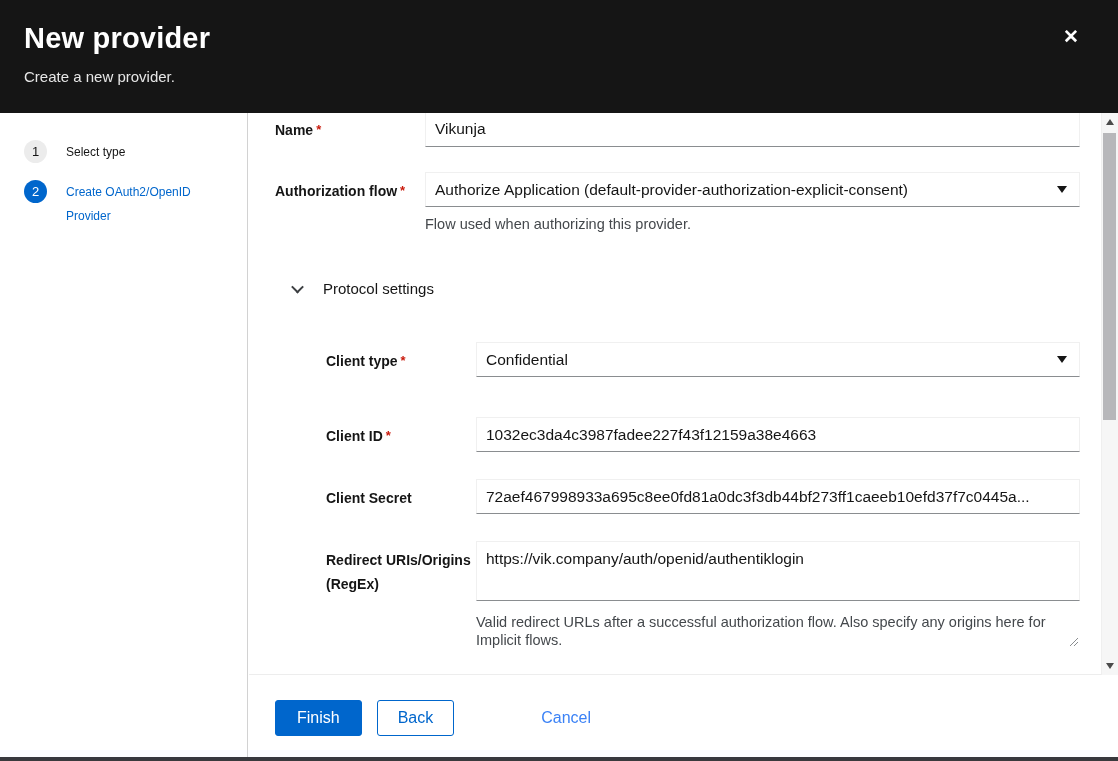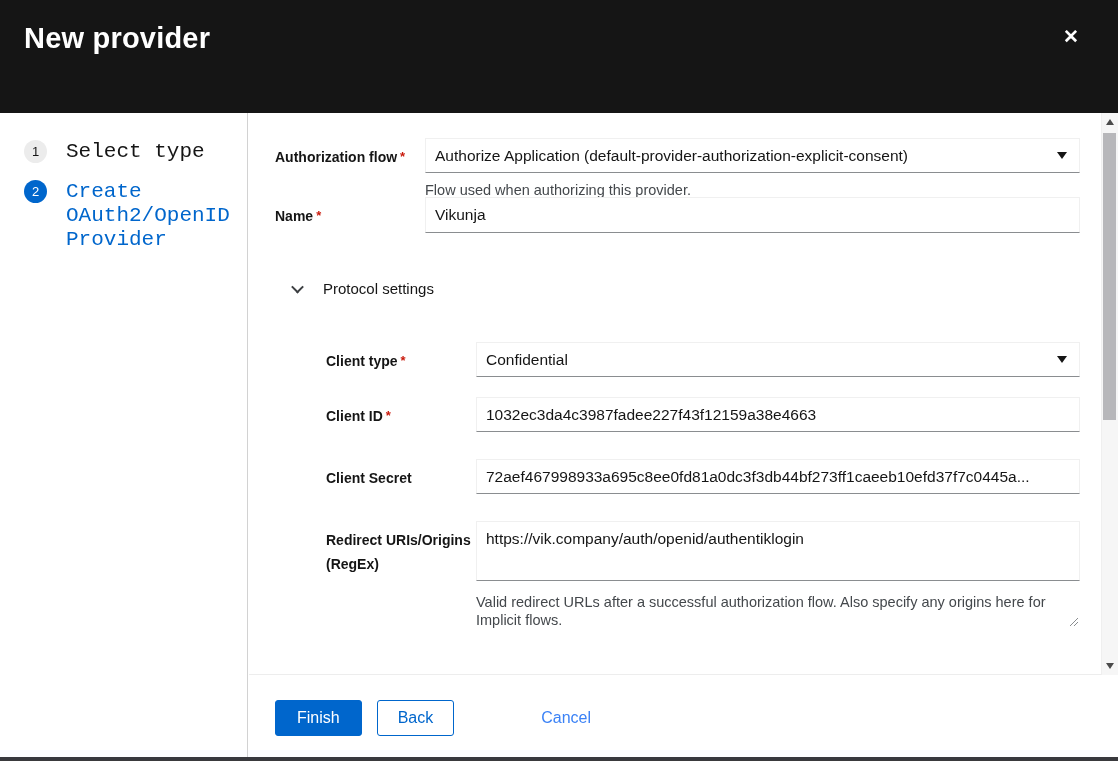--- a/index.html
+++ b/index.html
@@ -14,21 +14,21 @@
   .hdr-sub { margin-top:13px; font-size:15px; color:#e6e6e6; }
   .hdr-close { position:absolute; top:24px; right:34px; width:26px; height:26px; border:none; background:transparent;
                color:#ffffff; font-size:19px; font-weight:700; cursor:pointer; line-height:26px; text-align:center; }
 
   
   .sidebar { position:absolute; left:0; top:113px; width:248px; bottom:4px; background:#fff;
              border-right:1px solid #d2d2d2; padding:27px 12px 0 24px; }
   .step { display:flex; gap:19px; margin-bottom:16px; cursor:pointer; }
   .step-num { flex:none; width:23px; height:23px; border-radius:50%; background:#ececec; color:#151515;
               font-size:13px; display:flex; align-items:center; justify-content:center; margin-top:0px; }
-  .step-label { font-size:21px; line-height:24px; color:#151515; max-width:150px;font-family:Liberation Mono, monospace; }
+  .step-label { font-size:12px; line-height:24px; color:#151515; max-width:150px; }
   .step.active .step-num { background:#0066cc; color:#fff; }
   .step.active .step-label { color:#0066cc; }
 
   
   .content { position:absolute; left:249px; top:113px; right:17px; bottom:4px; background:#fff; }
   .scrollarea { height:562px; border-bottom:1px solid #ededed; padding:0 21px 0 26px; overflow:hidden; }
 
   .row { display:flex; align-items:flex-start; }
   .row .lbl { flex:none; width:150px; padding-top:7px; font-size:14px; font-weight:700; line-height:24px; color:#151515; }
   .req { color:#c9190b; font-weight:700; margin-left:3px; font-size:13px; vertical-align:top; }
@@ -51,21 +51,21 @@
 
   .row-name { margin-top:-2px; }
   .row-flow { margin-top:25px; }
 
   .section-toggle { margin:45px 0 0 18px; height:20px; display:flex; align-items:center; gap:21px; cursor:pointer; }
   .chev { width:9px; height:9px; border-right:2px solid #3c3f42; border-bottom:2px solid #3c3f42;
           transform:rotate(45deg) translate(-1px,-1px); }
   .section-label { font-size:15px; color:#151515; }
 
   .row-clienttype { margin-top:44px; }
-  .row-clientid { margin-top:20px; }
+  .row-clientid { margin-top:40px; }
   .row-secret { margin-top:27px; }
   .row-redirect { margin-top:27px; }
 
   
   .footer { padding:25px 0 0 26px; display:flex; align-items:center; }
   .btn { font-family:"Liberation Sans", sans-serif; font-size:16px; height:36px; border-radius:3px; cursor:pointer; }
   .btn-primary { background:#0066cc; color:#fff; border:1px solid #0066cc; padding:4px 21px; }
   .btn-secondary { background:#fff; color:#0066cc; border:1px solid #0066cc; padding:0 20px; margin-left:15px; }
   .btn-link { background:transparent; color:#3b82f6; border:none; margin-left:87px; padding:0; }
 
@@ -80,50 +80,51 @@
   
   .page-strip { position:absolute; left:0; right:0; bottom:0; height:4px; background:#3a3a3d; }
 </style>
 </head>
 <body>
 
 <div class="modal">
 
   <div class="hdr">
     <div class="hdr-title">New provider</div>
+    <div class="hdr-sub">Create a new provider.</div>
     <button class="hdr-close">✕</button>
   </div>
 
   <nav class="sidebar">
     <div class="step">
       <span class="step-num">1</span>
       <span class="step-label">Select type</span>
     </div>
     <div class="step active">
       <span class="step-num">2</span>
       <span class="step-label">Create OAuth2/OpenID Provider</span>
     </div>
   </nav>
 
   <div class="content">
     <div class="scrollarea">
 
+      <div class="row row-name">
+        <div class="lbl"><span>Name</span><span class="req">*</span></div>
+        <div class="ctl">
+          <input class="tinput" type="text" value="Vikunja" style="">
+        </div>
+      </div>
+
       <div class="row row-flow">
         <div class="lbl"><span>Authorization flow</span><span class="req">*</span></div>
         <div class="ctl">
           <div class="tselect">Authorize Application (default-provider-authorization-explicit-consent)</div>
           <span class="caret"></span>
           <div class="help">Flow used when authorizing this provider.</div>
-        </div>
-      </div>
-
-      <div class="row row-name">
-        <div class="lbl"><span>Name</span><span class="req">*</span></div>
-        <div class="ctl">
-          <input class="tinput" type="text" value="Vikunja" style="">
         </div>
       </div>
 
       <div class="section-toggle">
         <span class="chev"></span>
         <span class="section-label">Protocol settings</span>
       </div>
 
       <div class="row inner row-clienttype">
         <div class="lbl"><span>Client type</span><span class="req">*</span></div>

